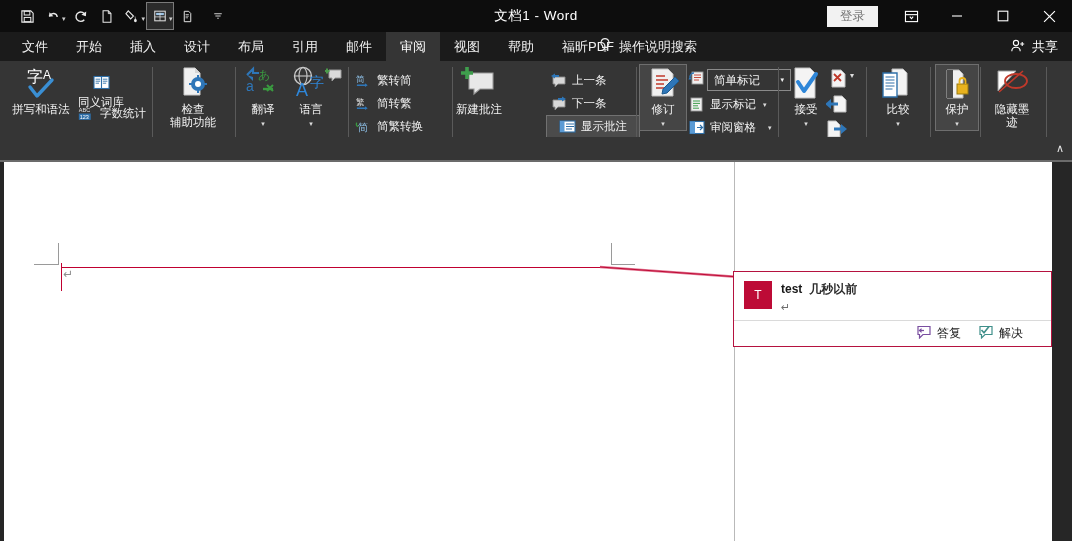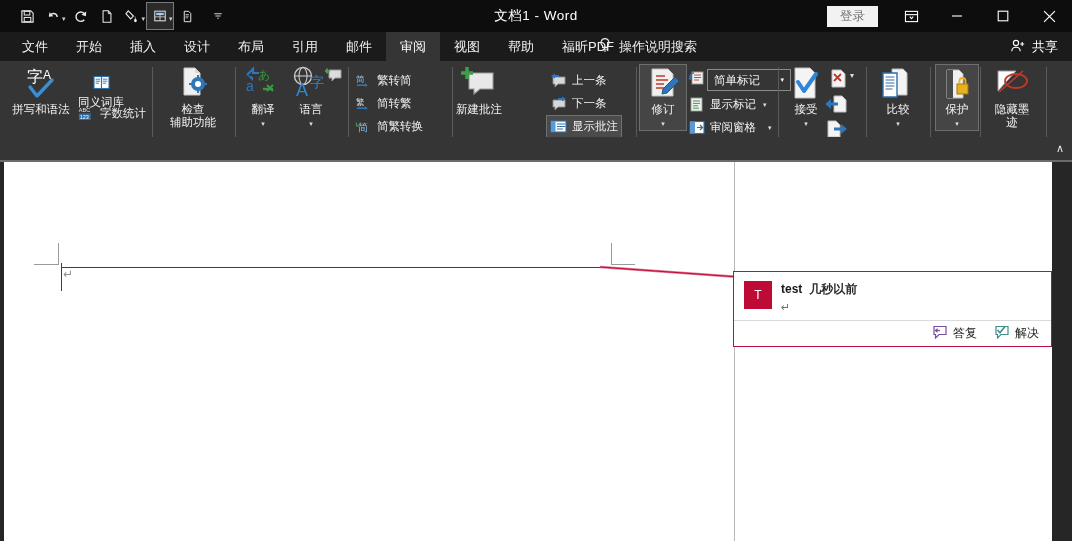--- a/index.html
+++ b/index.html
@@ -45,21 +45,21 @@
   .bigbtn{position:absolute;display:flex;flex-direction:column;align-items:center;width:58px;color:#f2f2f2;
     font-size:11.5px;line-height:13px;text-align:center;}
   .bigbtn .ic{height:36px;display:flex;align-items:flex-end;justify-content:center;}
   .bigbtn .lbl{margin-top:2px;}
   .bigbtn .dd{font-size:7px;color:#dcdcdc;margin-top:1px;}
   .bigbtn.sel{background:#454545;outline:1px solid #6e6e6e;}
 
   .smallbtn{position:absolute;display:flex;align-items:center;gap:5px;color:#f2f2f2;font-size:11.5px;white-space:nowrap;height:21px;}
   .smallbtn .ic{width:17px;height:17px;display:flex;align-items:center;justify-content:center;}
   .smallbtn .dd{font-size:7px;color:#dcdcdc;margin-left:2px;}
-  .smallbtn.sel{background:#4b4b4b;outline:1px solid #717171;padding:0 3px;}
+  .smallbtn.sel{background:#4b4b4b;outline:1px solid #717171;padding:0 12px;}
   .combo{position:absolute;height:20px;border:1px solid #8a8a8a;display:flex;align-items:center;
     color:#f2f2f2;font-size:11.5px;padding:0 6px;gap:6px;justify-content:space-between;}
   .iconbtn{position:absolute;display:flex;align-items:center;justify-content:center;}
 
   
   .docarea{position:absolute;left:0;top:162px;width:1072px;height:379px;background:#1b1b1b;}
   .leftgut{position:absolute;left:0;top:0;width:4px;height:379px;background:#262626;}
   .page{position:absolute;left:4px;top:0;width:1048px;height:379px;background:#ffffff;}
   .pane-div{position:absolute;left:730px;top:0;width:1px;height:379px;background:#b9b9b9;}
   .rightgut{position:absolute;left:1052px;top:0;width:20px;height:379px;background:#262626;}
@@ -73,21 +73,21 @@
   .comment{position:absolute;left:733px;top:109px;width:319px;background:#ffffff;
     border:1px solid #b5123f;box-sizing:border-box;}
   .cmt-body{display:flex;padding:9px 10px 6px 10px;gap:9px;}
   .avatar{width:28px;height:28px;background:#bd0b36;color:#ffffff;font-size:12px;
     display:flex;align-items:center;justify-content:center;flex:none;}
   .cmt-meta{display:flex;align-items:baseline;gap:7px;}
   .cmt-author{color:#171717;font-size:12px;font-weight:bold;}
   .cmt-time{color:#2b2b2b;font-size:12px;font-weight:bold;}
   .cmt-text{color:#6e6e6e;font-size:11px;margin-top:3px;}
   .cmt-foot{border-top:1px solid #dadada;height:25px;display:flex;align-items:center;
-    justify-content:flex-end;gap:16px;padding-right:12px;}
+    justify-content:flex-end;gap:16px;padding-right:28px;}
   .cmt-act{display:flex;align-items:center;gap:5px;color:#1d1d1d;font-size:12px;}
 </style>
 </head>
 <body>
 
 <div class="app">
 
   <div class="titlebar">
 
     <div class="qat">

